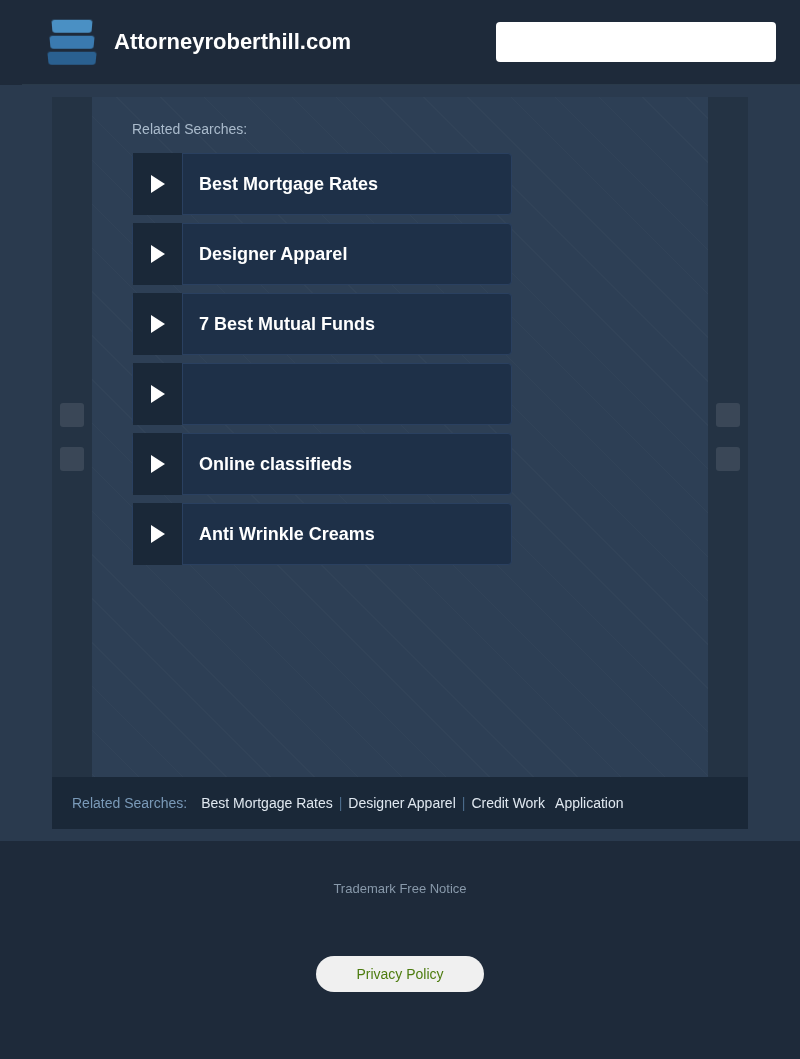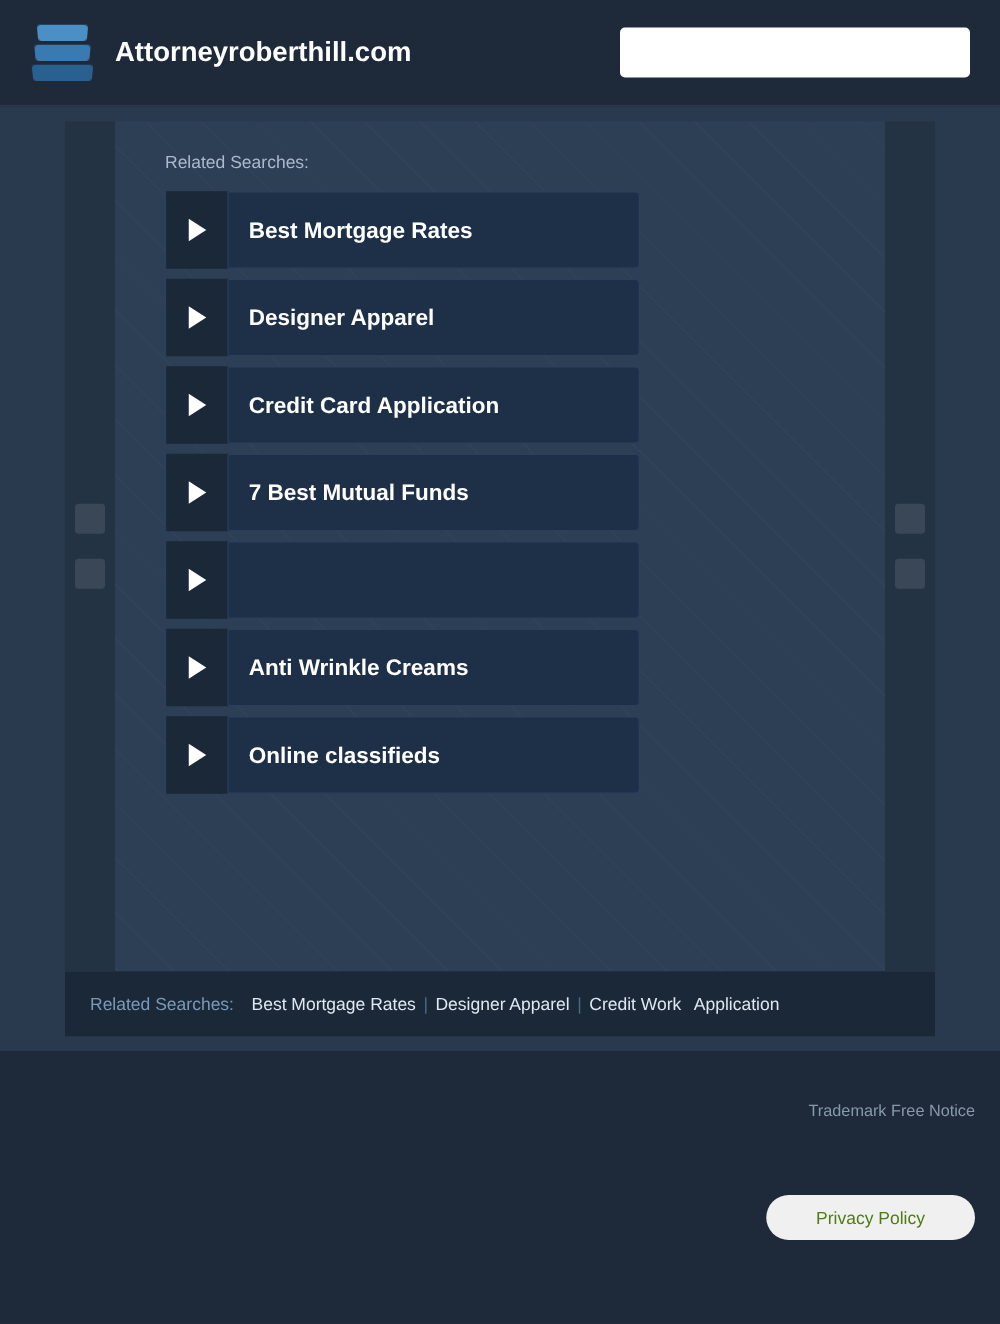--- a/index.html
+++ b/index.html
@@ -13,20 +13,21 @@
     }
 
     
     .header {
       background-color: #1e2a3a;
       padding: 16px 24px;
       display: flex;
       align-items: center;
       gap: 16px;
       border-bottom: 1px solid #2a3a4a;
+      margin-left: 22px;
     }
 
     .logo-icon {
       width: 52px;
       height: 52px;
       display: flex;
       flex-direction: column;
       align-items: center;
       justify-content: center;
       gap: 3px;
@@ -215,21 +216,21 @@
       color: #4a6a8a;
       font-size: 14px;
     }
 
     
     .bottom-area {
       background-color: #1e2a3a;
       padding: 40px 20px 20px 20px;
       display: flex;
       flex-direction: column;
-      align-items: flex-end;
+      align-items: center;
       gap: 20px;
       min-height: 180px;
     }
 
     .trademark-notice {
       font-size: 13px;
       color: #8899aa;
     }
 
     .privacy-policy-btn {
@@ -281,52 +282,46 @@
           <span class="search-item-text">Best Mortgage Rates</span>
         </a>
 
         <a class="search-item" href="#">
           <div class="play-btn">
             <div class="play-triangle"></div>
           </div>
           <span class="search-item-text">Designer Apparel</span>
         </a>
 
-        <a class="search-item" href="#">
-          <div class="play-btn">
-            <div class="play-triangle"></div>
-          </div>
-          <span class="search-item-text">Credit Card Application</span>
-        </a>
 
         <a class="search-item" href="#">
           <div class="play-btn">
             <div class="play-triangle"></div>
           </div>
           <span class="search-item-text">7 Best Mutual Funds</span>
         </a>
 
         <a class="search-item" href="#">
           <div class="play-btn">
             <div class="play-triangle"></div>
           </div>
         </a>
 
         <a class="search-item" href="#">
           <div class="play-btn">
             <div class="play-triangle"></div>
           </div>
+          <span class="search-item-text">Online classifieds</span>
+        </a>
+
+        <a class="search-item" href="#">
+          <div class="play-btn">
+            <div class="play-triangle"></div>
+          </div>
           <span class="search-item-text">Anti Wrinkle Creams</span>
-        </a>
-
-        <a class="search-item" href="#">
-          <div class="play-btn">
-            <div class="play-triangle"></div>
-          </div>
-          <span class="search-item-text">Online classifieds</span>
         </a>
 
       </div>
     </div>
   </div>
 
   <div class="footer-related">
     <span class="footer-related-label">Related Searches:</span>
     <a class="footer-related-link" href="#">Best Mortgage Rates</a>
     <span class="footer-separator">|</span>

